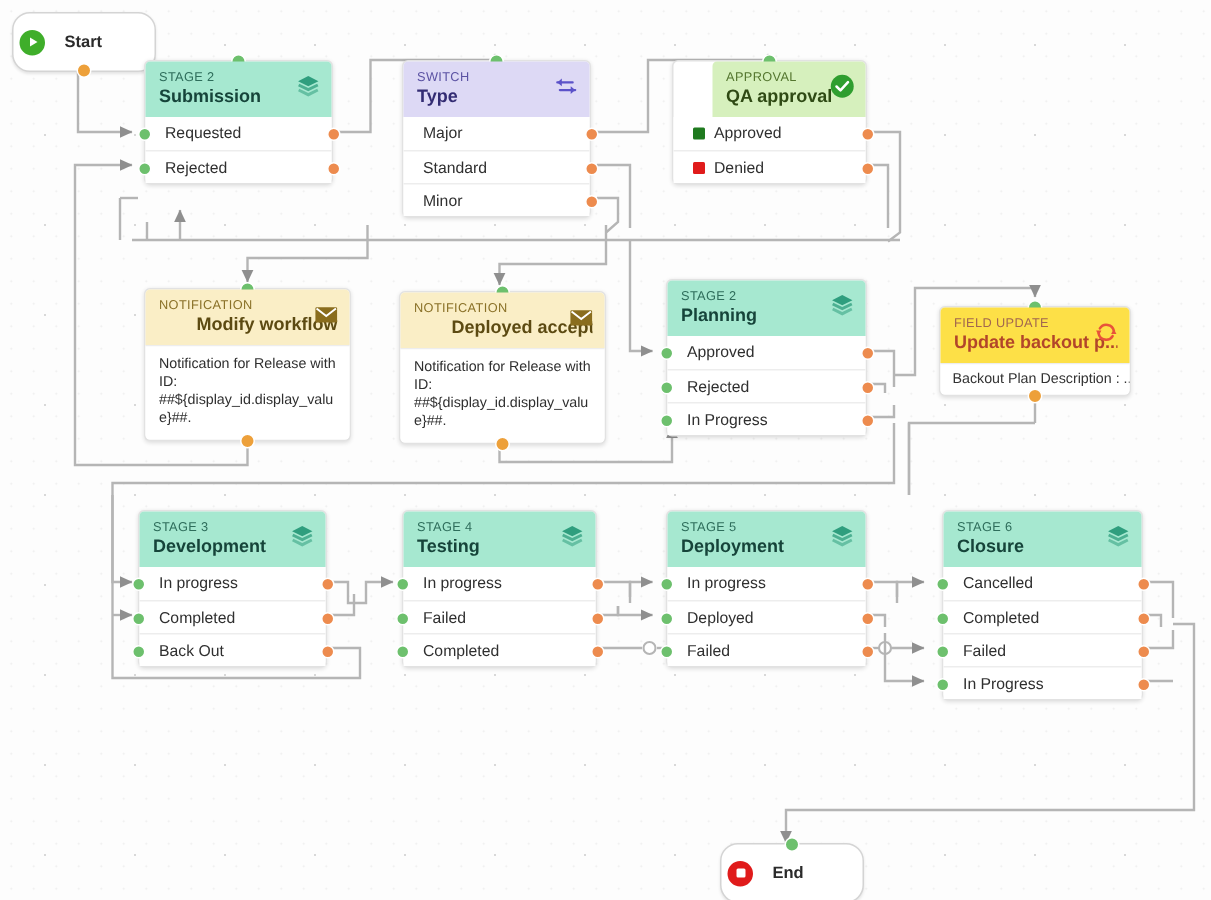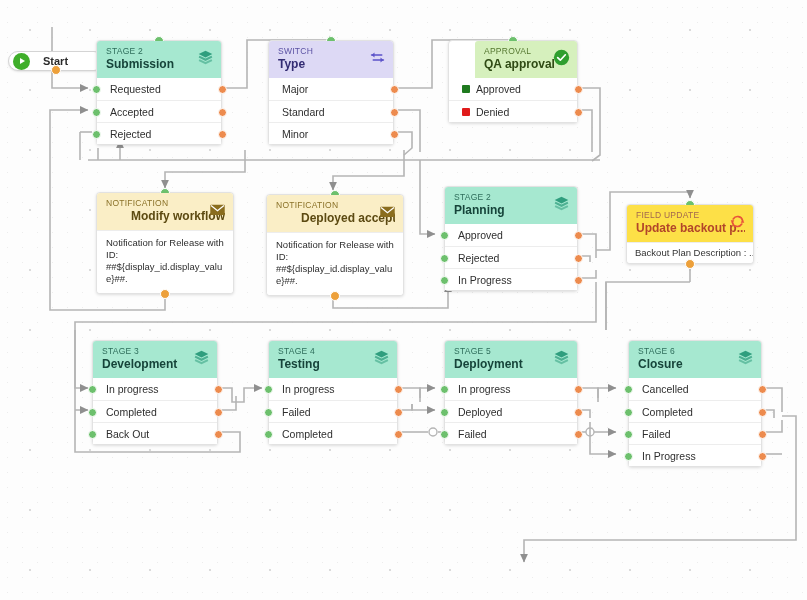--- a/index.html
+++ b/index.html
@@ -14,23 +14,23 @@
     background-image:
       radial-gradient(circle, #d8d8d8 0.7px, transparent 0.8px),
       radial-gradient(circle, #ececec 0.6px, transparent 0.7px);
     background-size:60px 60px, 15px 15px;
     background-position:0 0, 0 0;
   }
   #edges{position:absolute;left:0;top:0;width:807px;height:600px;pointer-events:none;}
 
   
   .pill{
-    position:absolute;height:20px;border-radius:12px;background:#fff;
+    position:absolute;height:40px;border-radius:12px;background:#fff;
     border:1px solid #d4d4d4;box-shadow:0 1px 2px rgba(0,0,0,.10);
-    display:flex;align-items:center;padding:0 16px 0 4px;box-sizing:border-box;margin-top:43px;
+    display:flex;align-items:center;padding:0 16px 0 4px;box-sizing:border-box;
   }
   .pill .glyph{width:17px;height:17px;border-radius:50%;flex:0 0 auto;
     display:flex;align-items:center;justify-content:center;}
   .pill .ptxt{font-size:11px;font-weight:bold;color:#2b2b2b;margin-left:13px;}
   .glyph-start{background:#3fae2a;}
   .glyph-start .tri{width:0;height:0;border-left:5px solid #fff;
     border-top:3.5px solid transparent;border-bottom:3.5px solid transparent;margin-left:1.5px;}
   .glyph-end{background:#e01b1b;}
   .glyph-end .sq{width:6px;height:6px;background:#fff;border-radius:1px;}
 
@@ -218,25 +218,20 @@
       </span>
     </div>
     <div class="nbody">
       <div class="row">
         <span class="port pin"></span>
         <span class="rlabel">Requested</span>
         <span class="port pout"></span>
       </div>
       <div class="row">
         <span class="port pin"></span>
-        <span class="rlabel">Accepted</span>
-        <span class="port pout"></span>
-      </div>
-      <div class="row">
-        <span class="port pin"></span>
         <span class="rlabel">Rejected</span>
         <span class="port pout"></span>
       </div>
     </div>
   </div>
 
   <div class="node t-switch" style="left:268px;top:40px;width:126px;">
     <span class="port ptop"></span>
     <div class="nhead">
       <div class="nkind">SWITCH</div>

